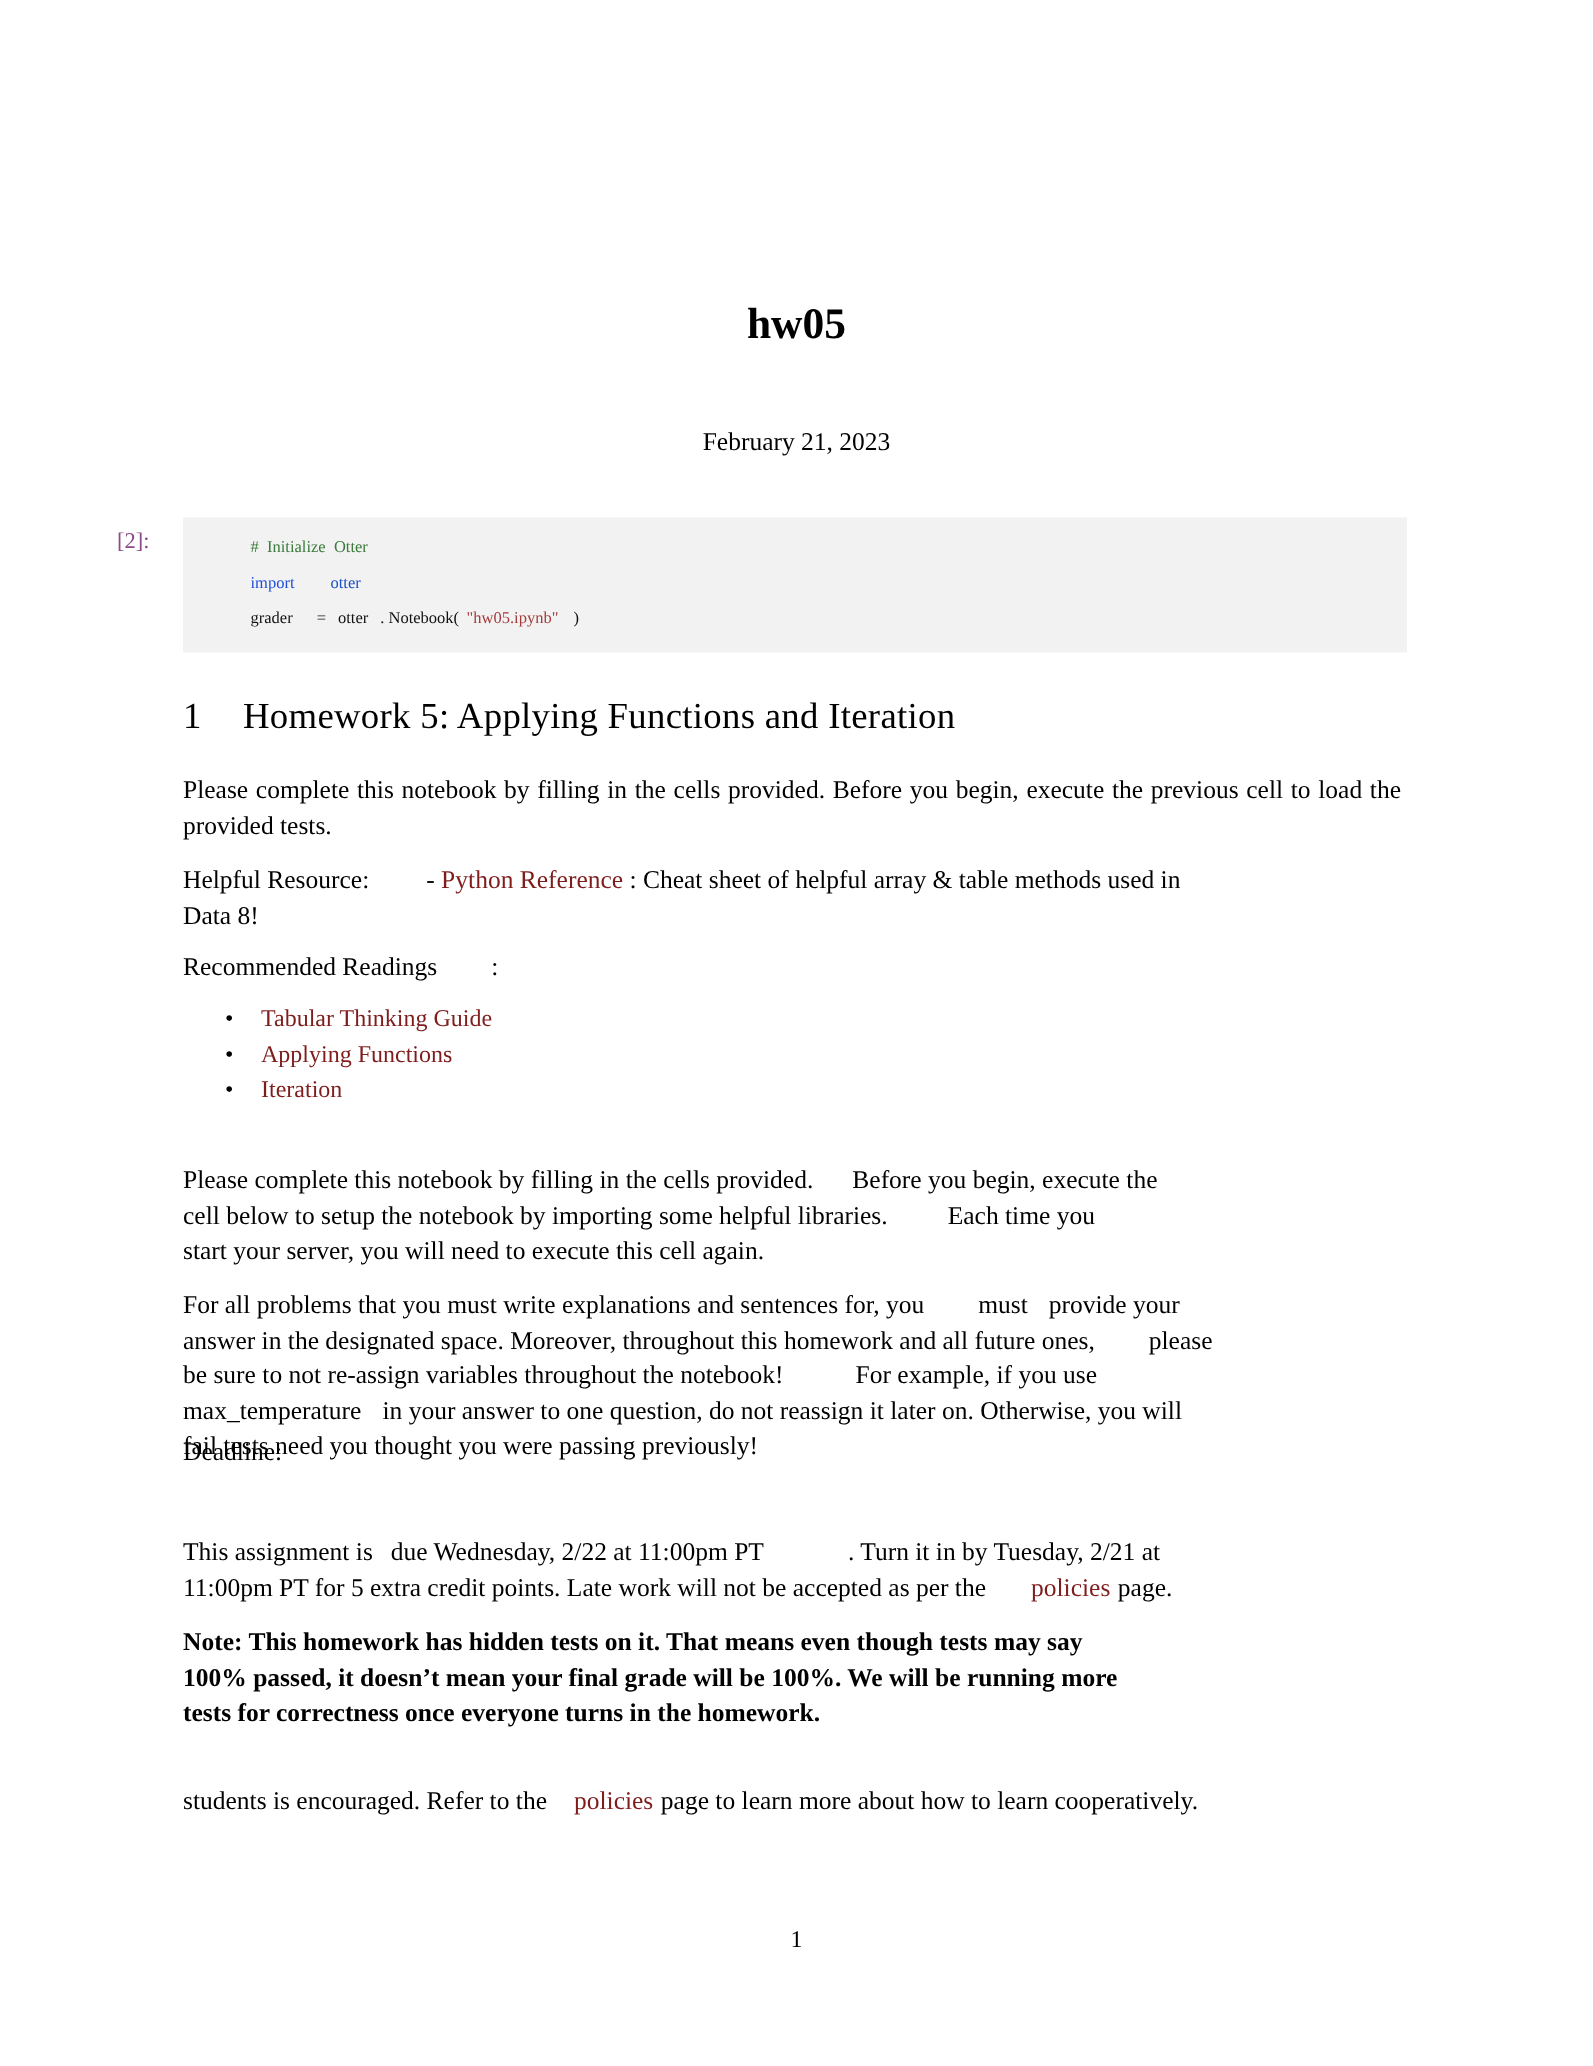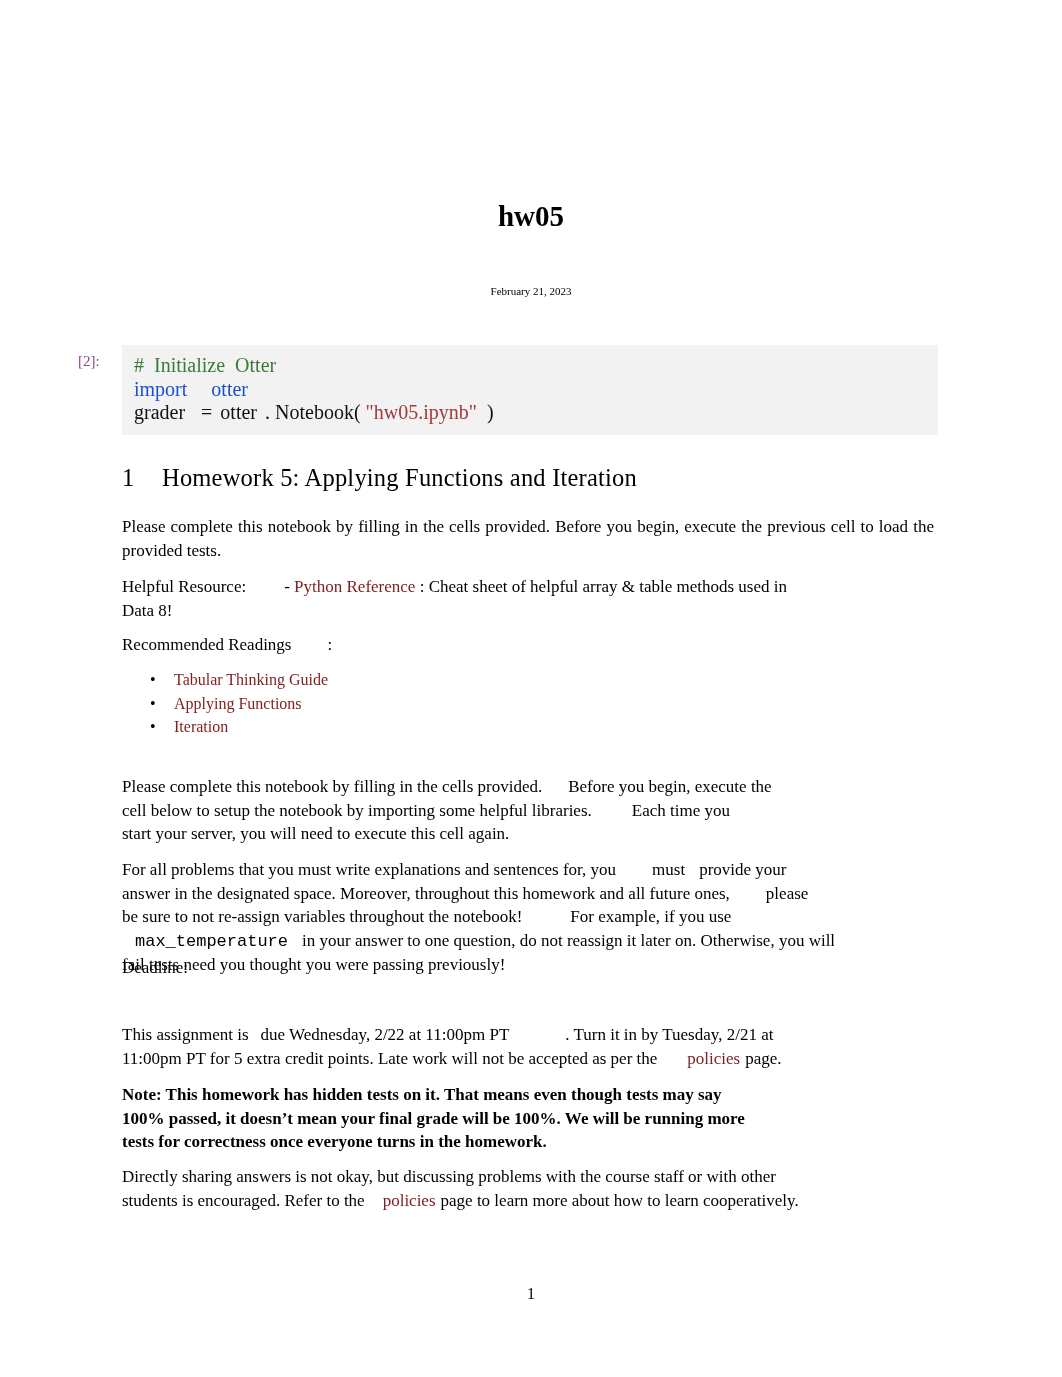--- a/index.html
+++ b/index.html
@@ -26,21 +26,21 @@
     font-size: 29px;
     font-weight: bold;
     margin: 0;
     position: absolute;
     left: 0;
     right: 0;
     top: 200px;
   }
   .doc-date {
     text-align: center;
-    font-size: 11px;
+    font-size: 17px;
     position: absolute;
     left: 0;
     right: 0;
     top: 285px;
   }
   .cell-block {
     position: absolute;
     left: 122px;
     top: 345px;
     width: 816px;
@@ -54,23 +54,24 @@
     font-family: "Liberation Serif", serif;
   }
   .code-box {
     background: #f2f2f2;
     padding: 9px 12px 10px 12px;
     box-sizing: border-box;
     width: 816px;
   }
   .code-line {
     font-family: "Liberation Serif", serif;
-    font-size: 20px;
+    font-size: 11px;
     line-height: 23.5px;
     white-space: pre;
+    margin-left: 33px;
   }
   .c-comment { color: #3a7a3a; }
   .c-kw { color: #1d4ed8; }
   .c-name { color: #1a4fc4; }
   .c-str { color: #a33a3a; }
   .c-plain { color: #111111; }
 
   .section-head {
     position: absolute;
     left: 122px;
@@ -109,22 +110,21 @@
     padding-left: 26px;
     height: 23.5px;
   }
   .bullets li:before {
     content: "•";
     position: absolute;
     left: 2px;
     top: 0;
   }
   .mono {
-    font-family: Liberation Mono, monospace;
-    margin-left: 13px;
+    font-family: Liberation Serif, serif;
   }
   .pagenum {
     position: absolute;
     left: 0;
     right: 0;
     top: 1285px;
     text-align: center;
     font-size: 16px;
   }
   .sp { display: inline-block; }
@@ -195,19 +195,19 @@
     <span>11:00pm PT for 5 extra credit points. Late work will not be accepted as per the</span><span class="sp" style="width:30px"></span><a class="link" href="#">policies</a><span class="sp" style="width:5px"></span><span>page.</span>
   </div>
 
   <div class="para nojust" style="top:1083px;font-weight:bold;">
     <span>Note: This homework has hidden tests on it. That means even though tests may say</span><br>
     <span>100% passed, it doesn’t mean your final grade will be 100%. We will be running more</span><br>
     <span>tests for correctness once everyone turns in the homework.</span>
   </div>
 
   <div class="para nojust" style="top:1165px;">
-    <span>Directly sharing answers is not okay, but discussing problems with the course staff or with other</span><br>
+    <br>
     <span>students is encouraged. Refer to the</span><span class="sp" style="width:18px"></span><a class="link" href="#">policies</a><span class="sp" style="width:5px"></span><span>page to learn more about how to learn cooperatively.</span>
   </div>
 
   <div class="pagenum">1</div>
 
 </div>
 
 </body></html>

